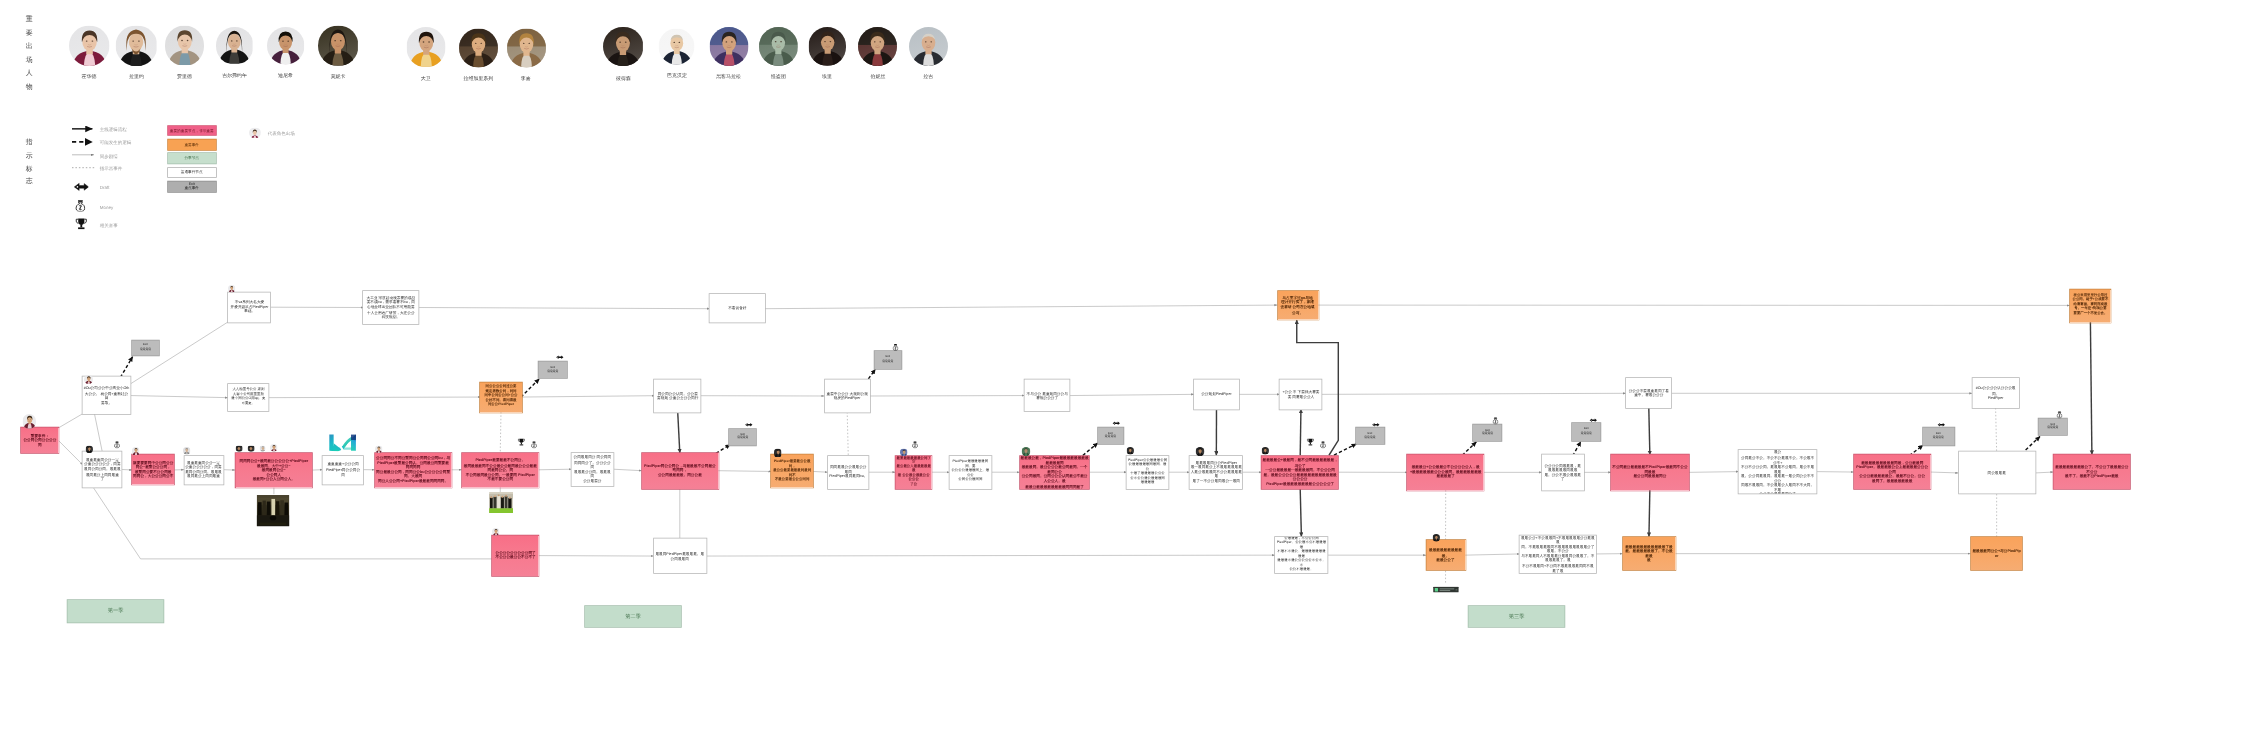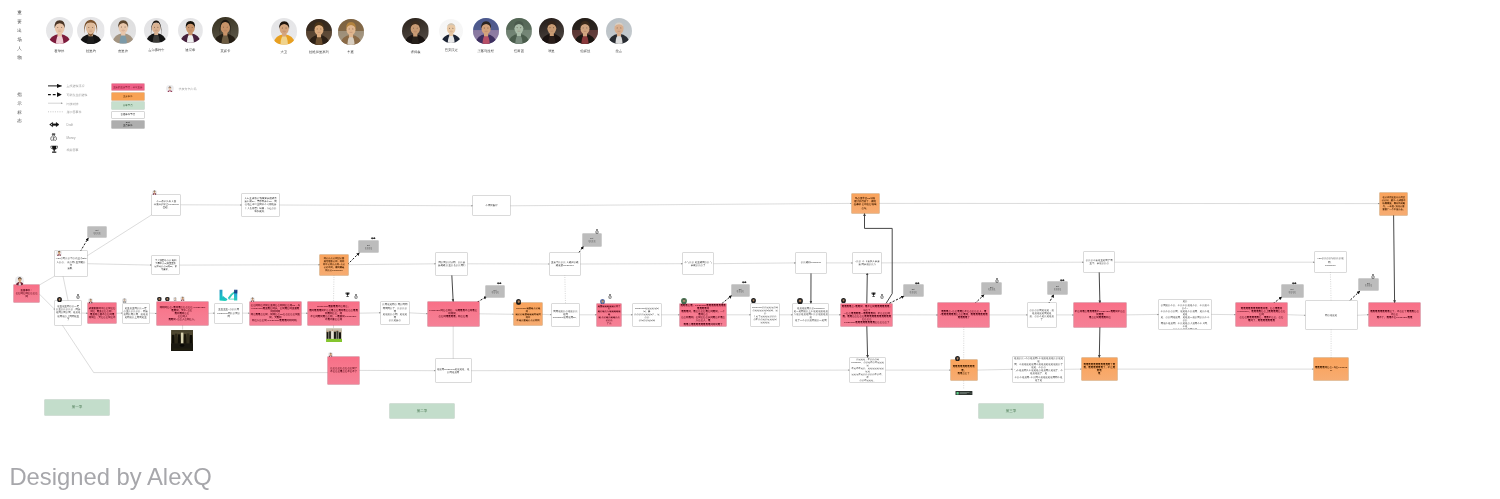--- a/index.html
+++ b/index.html
@@ -728,21 +728,20 @@
 最最最最</div>
 <div class="node n-gray" style="left:1048.3px;top:282.3px;width:18.4px;height:11.5px;font-size:1.85px">Exit
 最最最最</div>
 <div class="node n-gray" style="left:1281.5px;top:285.1px;width:21.3px;height:11.6px;font-size:1.85px">Exit
 最最最最</div>
 <div class="node n-gray" style="left:1359.4px;top:278.9px;width:18.2px;height:10.9px;font-size:1.85px">Exit
 最最最最</div>
 <div class="season" style="left:45px;top:400px;width:64px;height:14.5px">第一季</div>
 <div class="season" style="left:390px;top:403.5px;width:64px;height:14.5px">第二季</div>
 <div class="season" style="left:979px;top:403.5px;width:64px;height:14.5px">第三季</div>
-<div class="footer" style="left:9.4px;top:462.8px">Designed by AlexQ</div>
 <div class="badge" style="left:14.9px;top:276.3px;width:9.6px;height:9.6px">
       <svg viewBox="0 0 100 100" width="9.6" height="9.6" style="display:block">
         <defs>
           <linearGradient id="bggbr" x1="0" y1="0" x2="0.3" y2="1">
             <stop offset="0" stop-color="#e8e8ea" stop-opacity="1"></stop>
             <stop offset="1" stop-color="#e8e8ea" stop-opacity="0.82"></stop>
           </linearGradient>
         </defs>
         <rect width="100" height="100" fill="url(#bggbr)"></rect>
         <path d="M8 100 Q12 66 50 61 Q88 66 92 100 Z" fill="#6b2030"></path>

